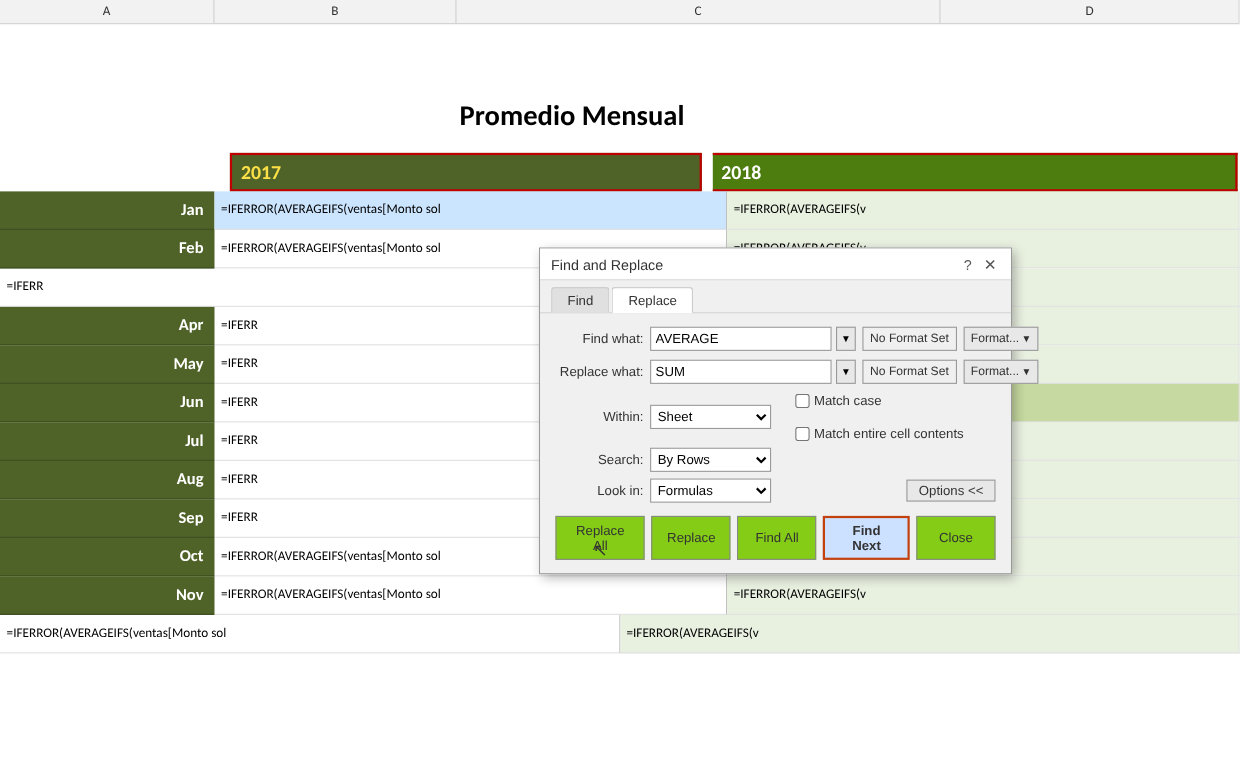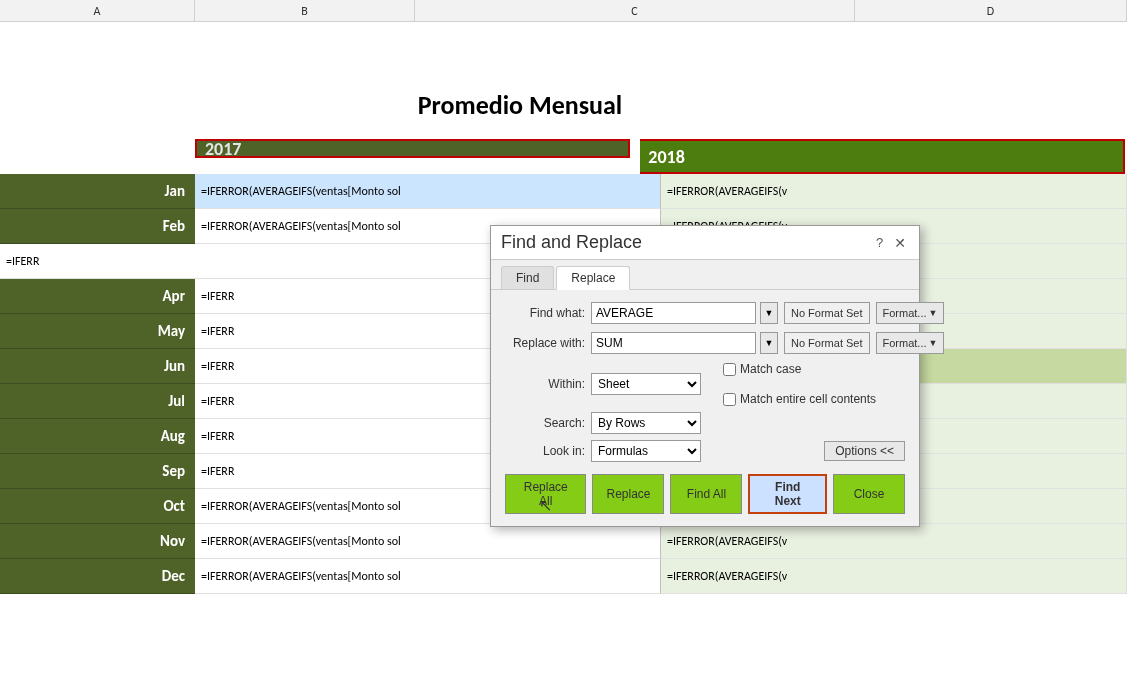--- a/index.html
+++ b/index.html
@@ -69,29 +69,30 @@
     
     .year-row {
       position: absolute;
       top: 117px;
       left: 195px;
       display: flex;
       width: 930px;
     }
     .year-cell-2017 {
       width: 440px;
-      height: 19px;
+      height: 35px;
       background: #4f6228;
       border: 2px solid #c00000;
       display: flex;
       align-items: center;
       padding-left: 8px;
-      color: #e5e5e5;
+      color: #fde047;
       font-size: 18px;
       font-weight: bold;
+      margin-left: 14px;
     }
     .year-cell-2018 {
       width: 490px;
       height: 35px;
       background: #4d7c0f;
       display: flex;
       align-items: center;
       padding-left: 8px;
       color: #fff;
       font-size: 18px;
@@ -177,21 +178,21 @@
       background: #fff;
       padding: 6px 10px;
       display: flex;
       align-items: center;
       justify-content: space-between;
       border-bottom: 1px solid #ccc;
       font-size: 13px;
       color: #333;
     }
     .dialog-titlebar-title {
-      font-size: 18px;
+      font-size: 13px;
       color: #333;
     }
     .dialog-titlebar-controls {
       display: flex;
       align-items: center;
       gap: 8px;
     }
     .dialog-title-btn {
       background: none;
       border: none;
@@ -471,23 +472,20 @@
 
       <div class="month-row">
         <div class="month-label-cell">
             <span>Nov</span>
           </div>
         <div class="formula-cell formula-cell-2017">=IFERROR(AVERAGEIFS(ventas[Monto sol</div>
         <div class="formula-cell formula-cell-2018">=IFERROR(AVERAGEIFS(v</div>
       </div>
 
       <div class="month-row">
-        <div class="month-label-cell">
-            <span>Dec</span>
-          </div>
         <div class="formula-cell formula-cell-2017">=IFERROR(AVERAGEIFS(ventas[Monto sol</div>
         <div class="formula-cell formula-cell-2018">=IFERROR(AVERAGEIFS(v</div>
       </div>
     </div>
 
   </div>
 
   <div class="dialog">
 
     <div class="dialog-titlebar">
@@ -512,21 +510,21 @@
           <div class="dialog-dropdown-btn">▼</div>
         </div>
         <div class="no-format-badge">No Format Set</div>
         <div class="format-btn">
           <span>Format...</span>
           <span class="format-btn-arrow">▼</span>
         </div>
       </div>
 
       <div class="dialog-row">
-        <span class="dialog-label">Replace with:</span>
+        <span class="dialog-label">Replace what:</span>
         <div class="dialog-input-group">
           <input class="dialog-input" type="text" value="SUM" style="">
           <div class="dialog-dropdown-btn">▼</div>
         </div>
         <div class="no-format-badge">No Format Set</div>
         <div class="format-btn">
           <span>Format...</span>
           <span class="format-btn-arrow">▼</span>
         </div>
       </div>

